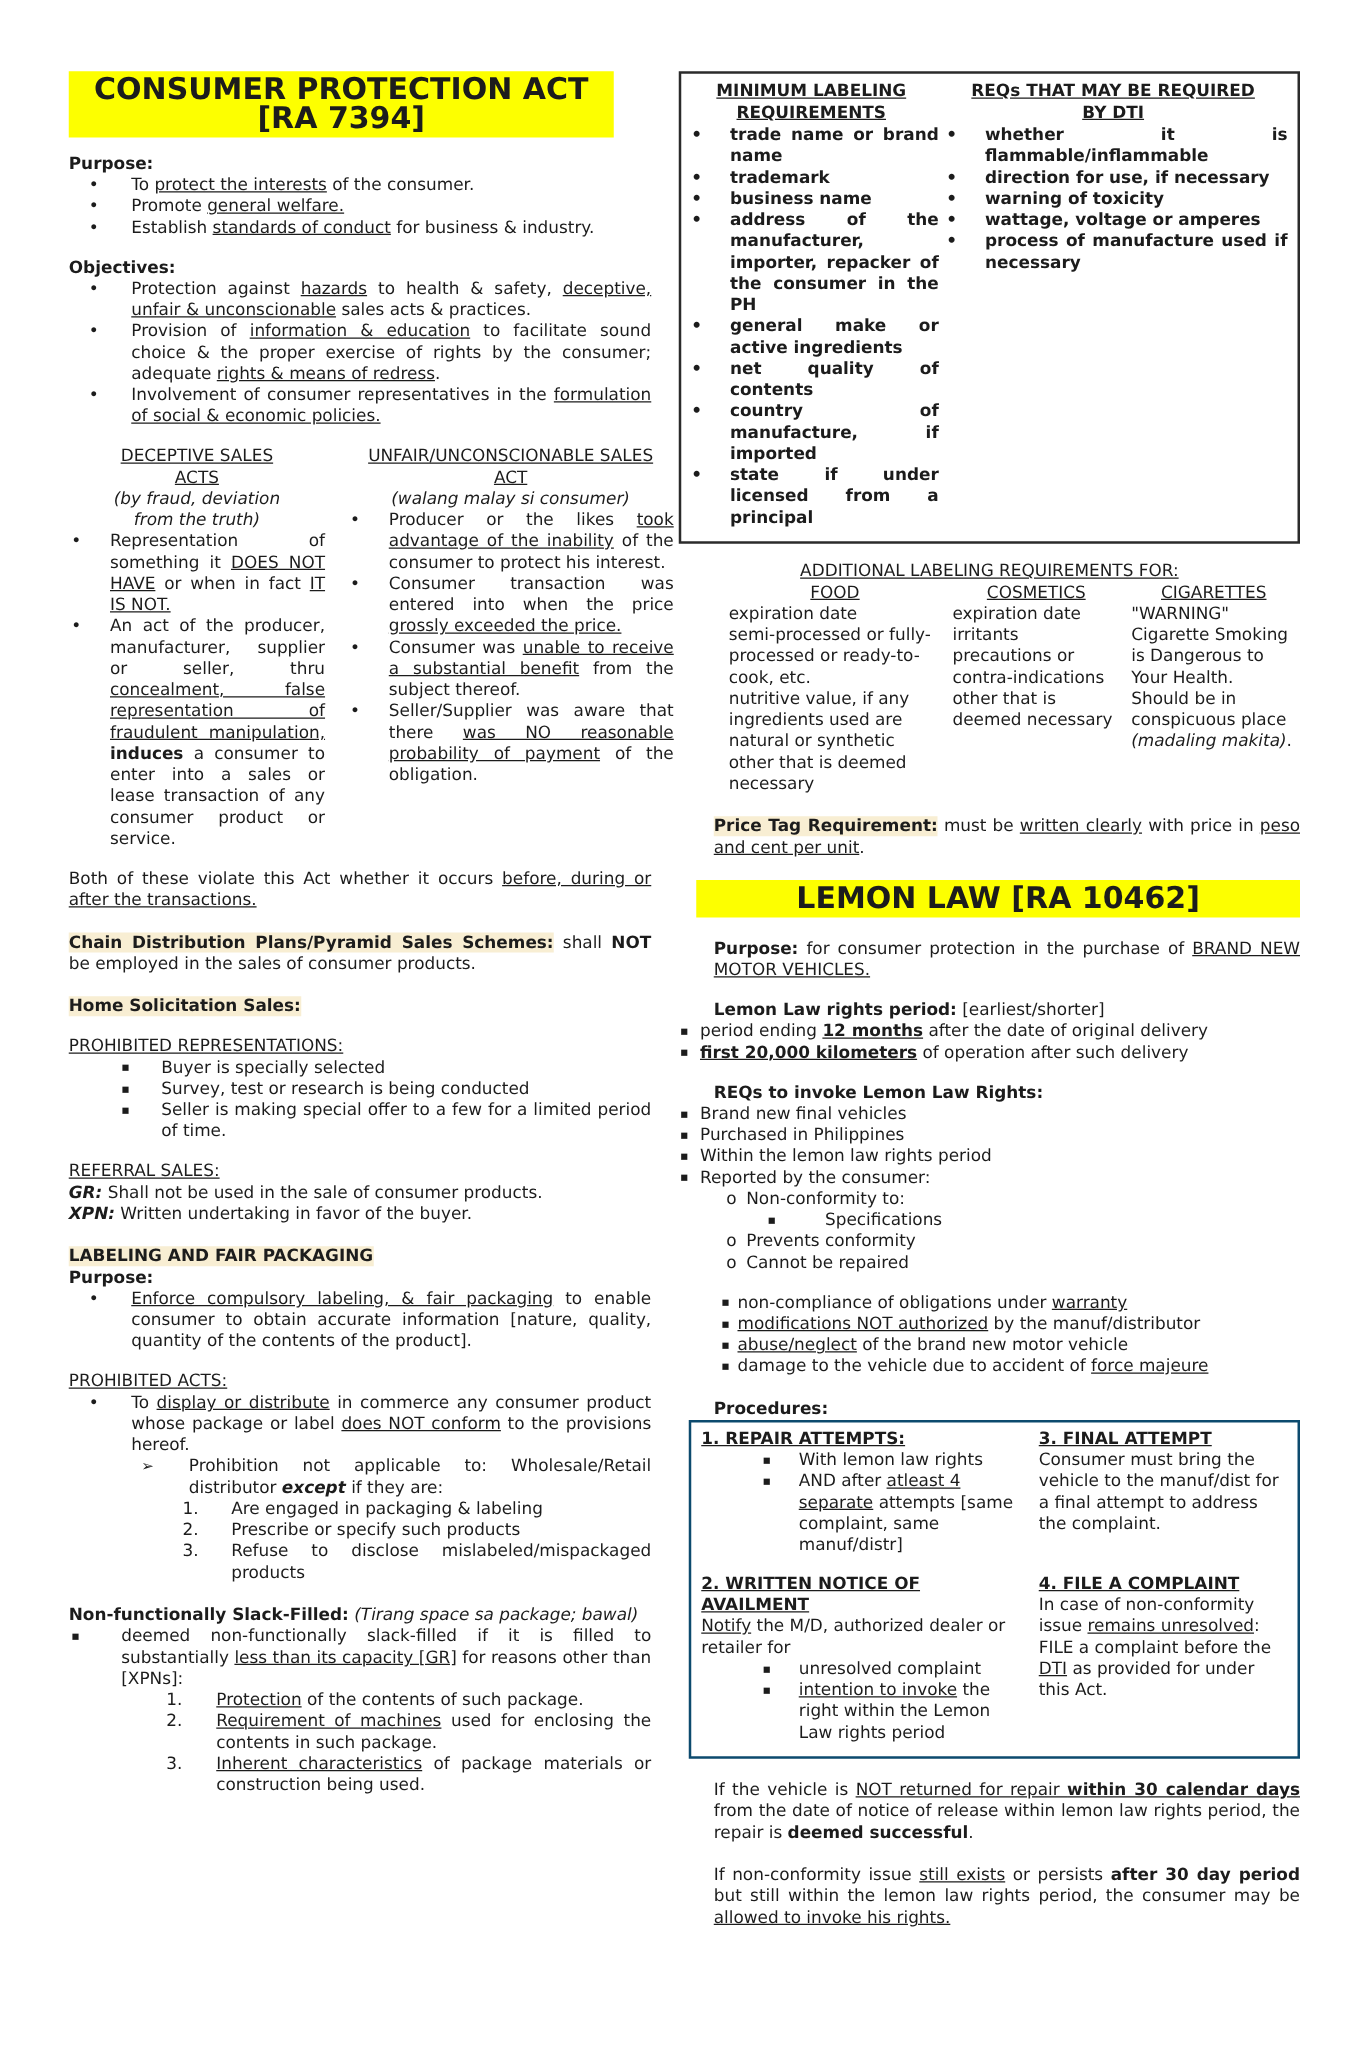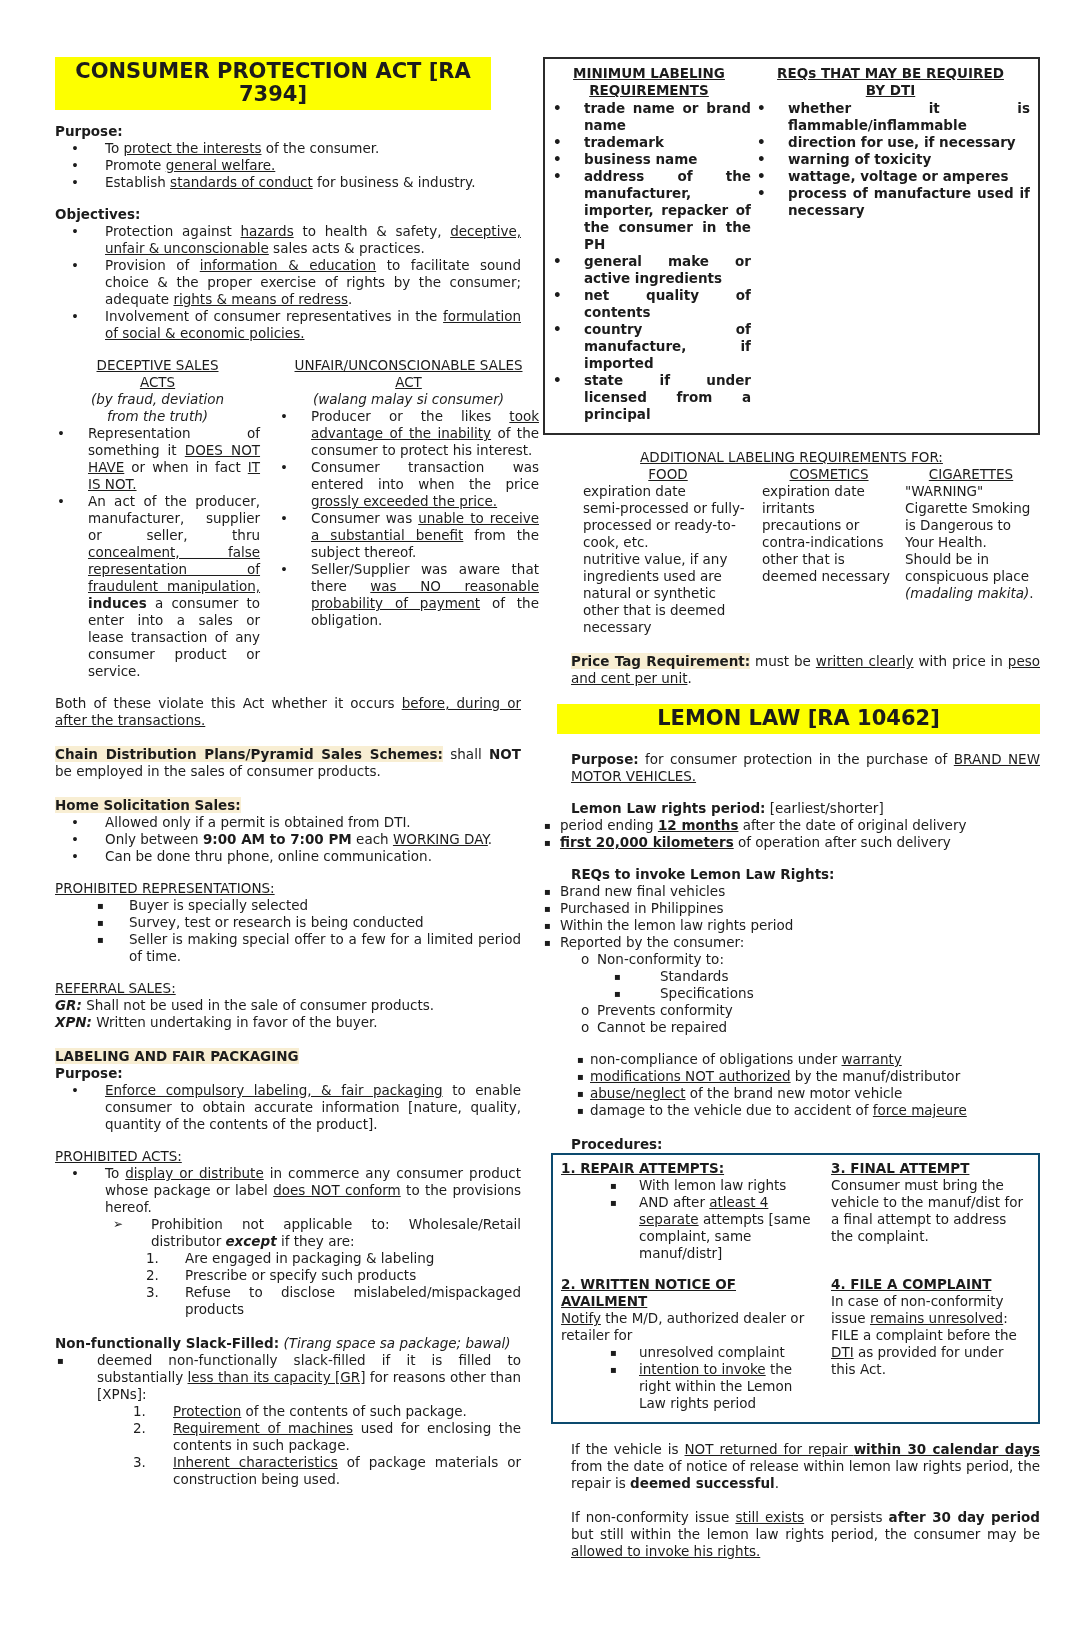--- a/index.html
+++ b/index.html
@@ -11,21 +11,21 @@
   .col-right{left:543px;width:497px;}
 
   
   .f-b{font-weight:bold}
   .f-u{text-decoration:underline}
   .f-i{font-style:italic}
   .f-c{background:#f8eed3}
   .b{font-weight:bold}
   .u{text-decoration:underline}
 
-  .banner{background:#fdff00;font-weight:bold;text-align:center;font-size:21px;
+  .banner{background:#fdff00;font-weight:bold;text-align:center;font-size:24px;
           line-height:23px;padding:3px 0 4px;}
   .banner-left{margin-right:30px;}
   .banner-right{margin-left:14px;}
 
   .just{text-align:justify;}
   .sec{margin-top:15px;}
   .sec-sm{margin-top:13px;}
 
   ul.lst,ol.lst{list-style:none;margin:0;padding:0;}
   ul.lst li,ol.lst li{position:relative;}
@@ -138,25 +138,20 @@
           </ul>
       </div>
     </div>
 
     <p class="sec just" style="margin-bottom:0">Both of these violate this Act whether it occurs <span class="f-u">before, during or after the transactions.</span></p>
 
     <p class="gap2 just" style="margin-bottom:0"><span class="f-b f-c">Chain Distribution Plans/Pyramid Sales Schemes:</span> shall <span class="f-b">NOT</span> be employed in the sales of consumer products.</p>
 
     <div class="gap2">
       <div><span class="f-b f-c">Home Solicitation Sales:</span></div>
-      <ul class="lst disc-lg">
-          <li>Allowed only if a permit is obtained from DTI.</li>
-          <li>Only between <span class="f-b">9:00 AM to 7:00 PM</span> each <span class="f-u">WORKING DAY</span>.</li>
-          <li>Can be done thru phone, online communication.</li>
-        </ul>
     </div>
 
     <div class="sec">
       <div><span class="f-u">PROHIBITED REPRESENTATIONS:</span></div>
       <ul class="lst sq-ind">
           <li>Buyer is specially selected</li>
           <li>Survey, test or research is being conducted</li>
           <li>Seller is making special offer to a few for a limited period of time.</li>
         </ul>
     </div>
@@ -278,21 +273,20 @@
       <ul class="lst sq-flush">
           <li>Brand new final vehicles</li>
           <li>Purchased in Philippines</li>
           <li>Within the lemon law rights period</li>
           <li>Reported by the consumer:</li>
         </ul>
       <ul class="lst circ">
           <li>Non-conformity to:</li>
         </ul>
       <ul class="lst sq-deep">
-          <li>Standards</li>
           <li>Specifications</li>
         </ul>
       <ul class="lst circ">
           <li>Prevents conformity</li>
           <li>Cannot be repaired</li>
         </ul>
     </div>
 
     <div class="sec">
       <ul class="lst sq-ex">

